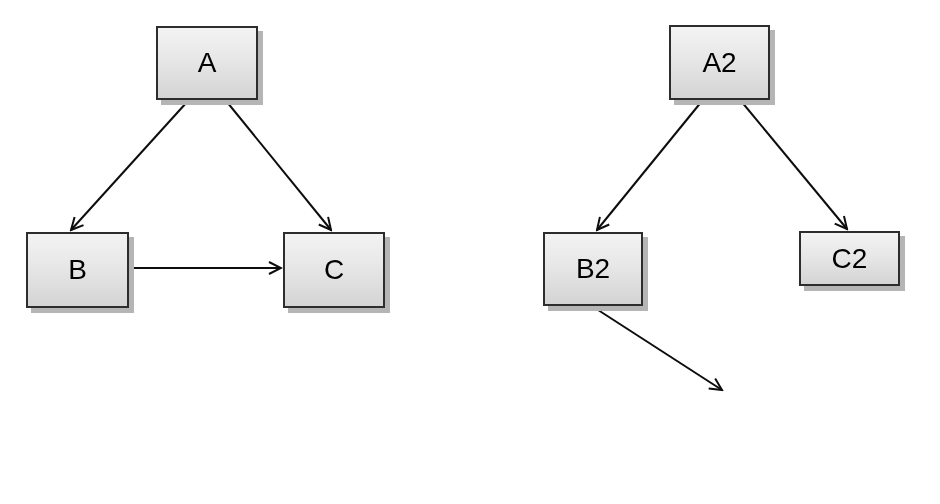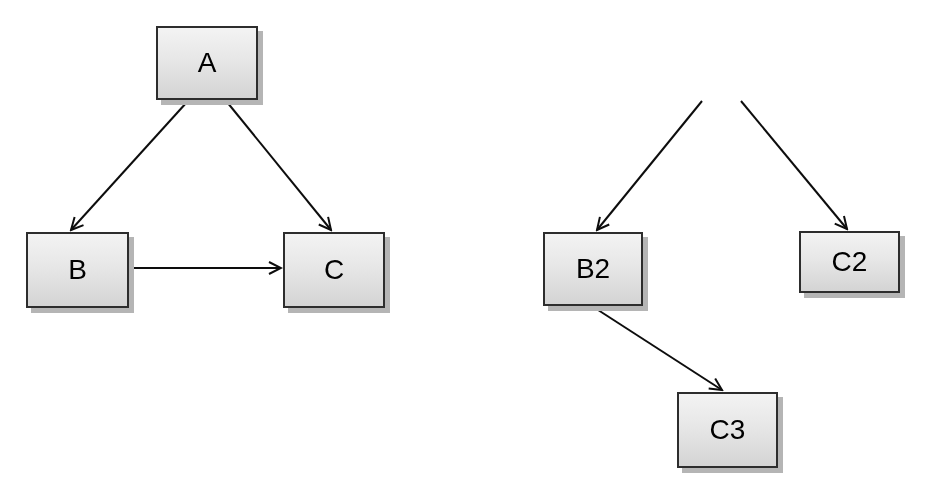--- a/index.html
+++ b/index.html
@@ -33,21 +33,21 @@
     justify-content: center;
     font-size: 28px;
     color: #000000;
     user-select: none;
   }
   .node-A  { left: 156px; top:  26px; width: 102px; height: 74px; }
   .node-B  { left:  26px; top: 232px; width: 103px; height: 76px; }
   .node-C  { left: 283px; top: 232px; width: 102px; height: 76px; }
   .node-A2 { left: 669px; top:  25px; width: 101px; height: 75px; }
   .node-B2 { left: 543px; top: 232px; width: 100px; height: 74px; }
-  .node-C2 { left: 799px; top: 231px; width: 101px; height: 62px; }
+  .node-C2 { left: 799px; top: 231px; width: 101px; height: 55px; }
   .node-C3 { left: 677px; top: 392px; width: 101px; height: 76px; }
   .edge {
     stroke: #0d0d0d;
     stroke-width: 2;
     fill: none;
   }
 </style>
 </head>
 <body>
 
@@ -72,23 +72,23 @@
   <div class="node node-A">
     <span>A</span>
   </div>
   <div class="node node-B">
     <span>B</span>
   </div>
   <div class="node node-C">
     <span>C</span>
   </div>
 
+  <div class="node node-A2">
+    <span>A2</span>
+  </div>
   <div class="node node-B2">
     <span>B2</span>
   </div>
   <div class="node node-C2">
     <span>C2</span>
   </div>
-  <div class="node node-C3">
-    <span>C3</span>
-  </div>
 
 </div>
 
 </body></html>

